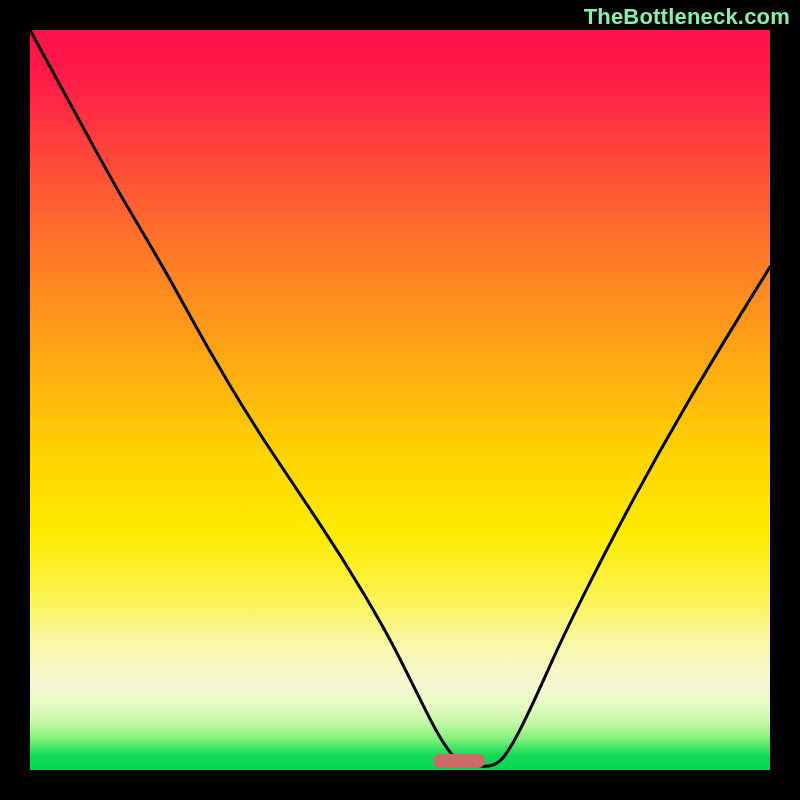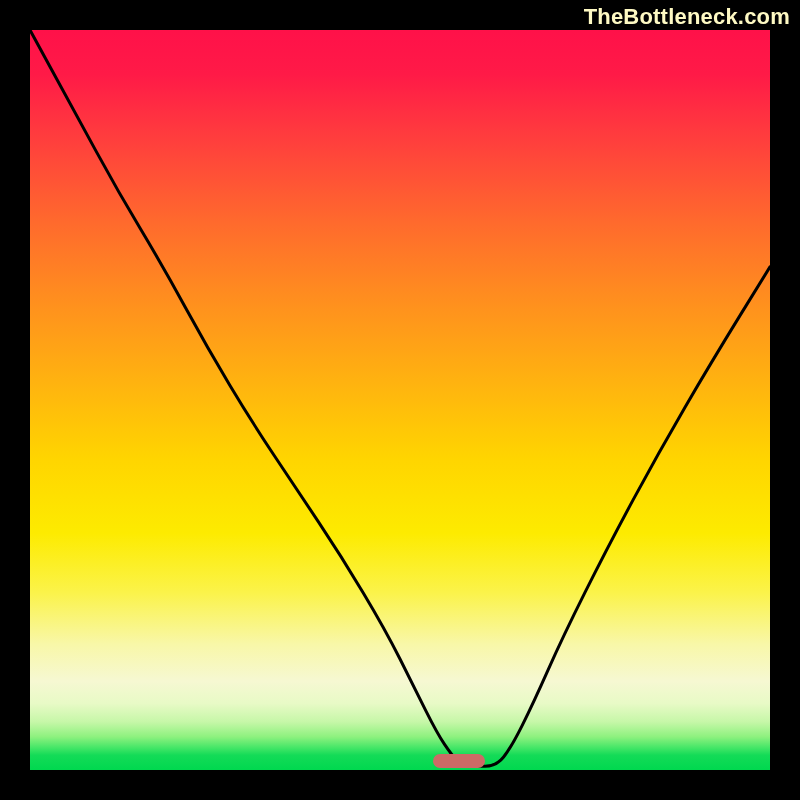--- a/index.html
+++ b/index.html
@@ -16,21 +16,21 @@
     width: 800px;
     height: 800px;
     background: #000;
   }
   .watermark {
     position: absolute;
     top: 4px;
     right: 10px;
     font-size: 22px;
     font-weight: bold;
-    color: #fef9c3;
+    color: #86efac;
     letter-spacing: 0.2px;
     z-index: 20;
   }
   .plot {
     position: absolute;
     left: 30px;
     top: 30px;
     width: 740px;
     height: 740px;
     overflow: hidden;

